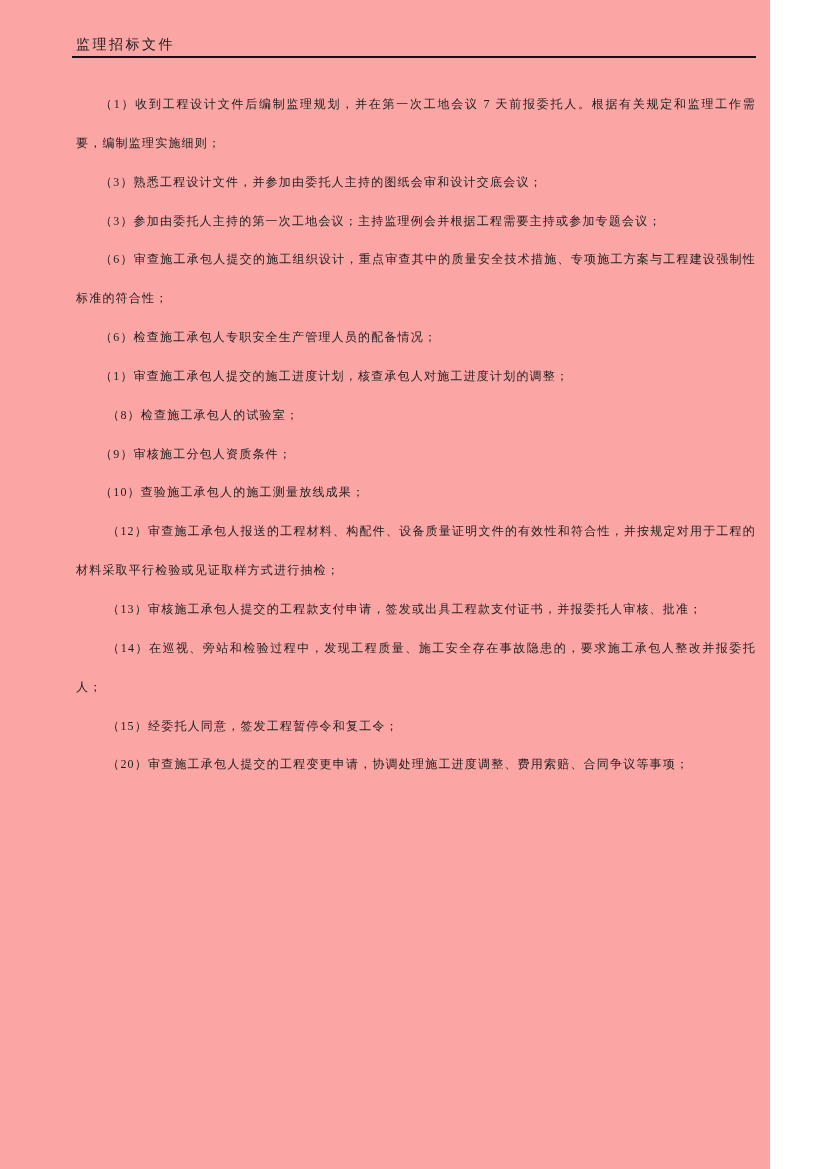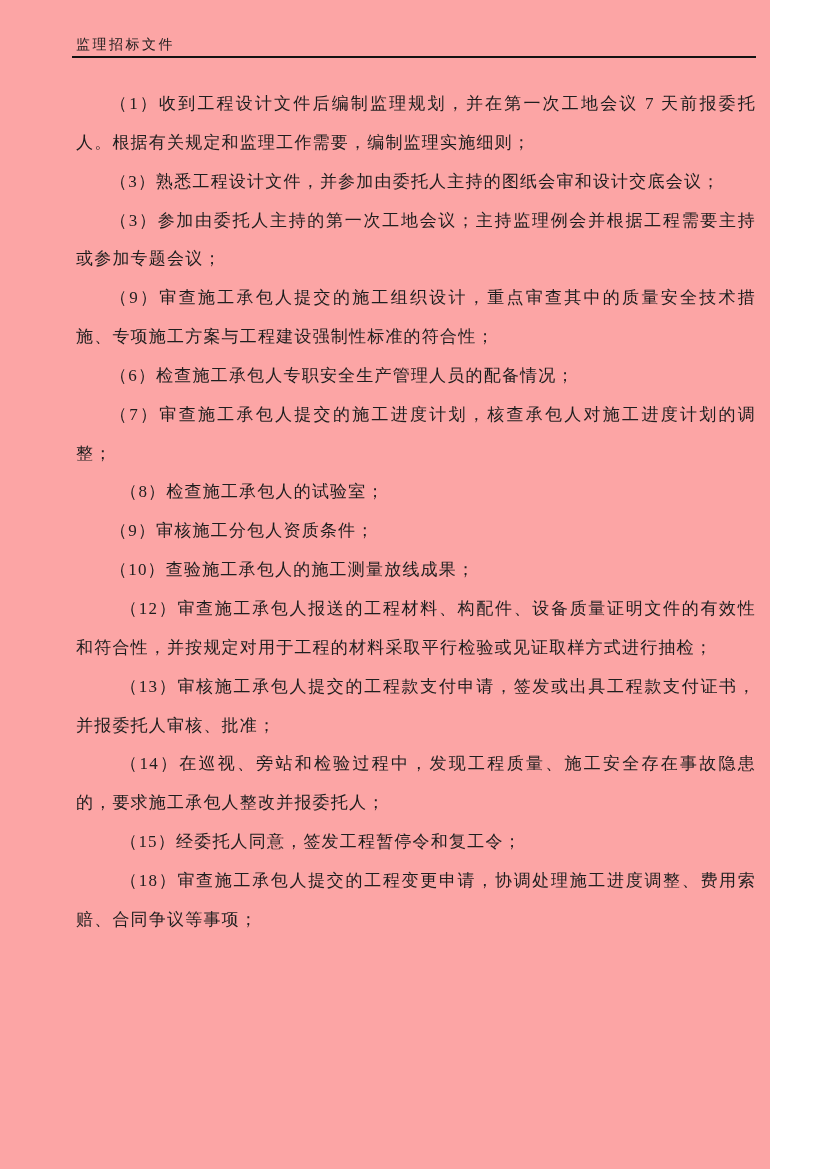--- a/index.html
+++ b/index.html
@@ -31,21 +31,21 @@
     top: 56px;
     width: 684px;
     height: 2px;
     background: #121212;
   }
   .doc-body {
     position: absolute;
     left: 76px;
     top: 85px;
     width: 680px;
-    font-size: 17px;
+    font-size: 12px;
     line-height: 38.85px;
     letter-spacing: 1.2px;
     text-align: justify;
     text-justify: inter-ideograph;
   }
   .para {
     margin: 0;
     padding: 0;
     text-indent: 2em;
   }
@@ -57,25 +57,25 @@
 <body>
 
 <div class="page">
   <div class="header-text">监理招标文件</div>
   <div class="header-rule"></div>
 
   <div class="doc-body">
     <p class="para">（1）收到工程设计文件后编制监理规划，并在第一次工地会议 7 天前报委托人。根据有关规定和监理工作需要，编制监理实施细则；</p>
     <p class="para">（3）熟悉工程设计文件，并参加由委托人主持的图纸会审和设计交底会议；</p>
     <p class="para">（3）参加由委托人主持的第一次工地会议；主持监理例会并根据工程需要主持或参加专题会议；</p>
-    <p class="para">（9）审查施工承包人提交的施工组织设计，重点审查其中的质量安全技术措施、专项施工方案与工程建设强制性标准的符合性；</p>
+    <p class="para">（6）审查施工承包人提交的施工组织设计，重点审查其中的质量安全技术措施、专项施工方案与工程建设强制性标准的符合性；</p>
     <p class="para">（6）检查施工承包人专职安全生产管理人员的配备情况；</p>
-    <p class="para">（7）审查施工承包人提交的施工进度计划，核查承包人对施工进度计划的调整；</p>
+    <p class="para">（1）审查施工承包人提交的施工进度计划，核查承包人对施工进度计划的调整；</p>
     <p class="para deep">（8）检查施工承包人的试验室；</p>
     <p class="para">（9）审核施工分包人资质条件；</p>
     <p class="para">（10）查验施工承包人的施工测量放线成果；</p>
     <p class="para deep">（12）审查施工承包人报送的工程材料、构配件、设备质量证明文件的有效性和符合性，并按规定对用于工程的材料采取平行检验或见证取样方式进行抽检；</p>
     <p class="para deep">（13）审核施工承包人提交的工程款支付申请，签发或出具工程款支付证书，并报委托人审核、批准；</p>
     <p class="para deep">（14）在巡视、旁站和检验过程中，发现工程质量、施工安全存在事故隐患的，要求施工承包人整改并报委托人；</p>
     <p class="para deep">（15）经委托人同意，签发工程暂停令和复工令；</p>
-    <p class="para deep">（18）审查施工承包人提交的工程变更申请，协调处理施工进度调整、费用索赔、合同争议等事项；</p>
+    <p class="para deep">（20）审查施工承包人提交的工程变更申请，协调处理施工进度调整、费用索赔、合同争议等事项；</p>
   </div>
 </div>
 
 </body></html>

